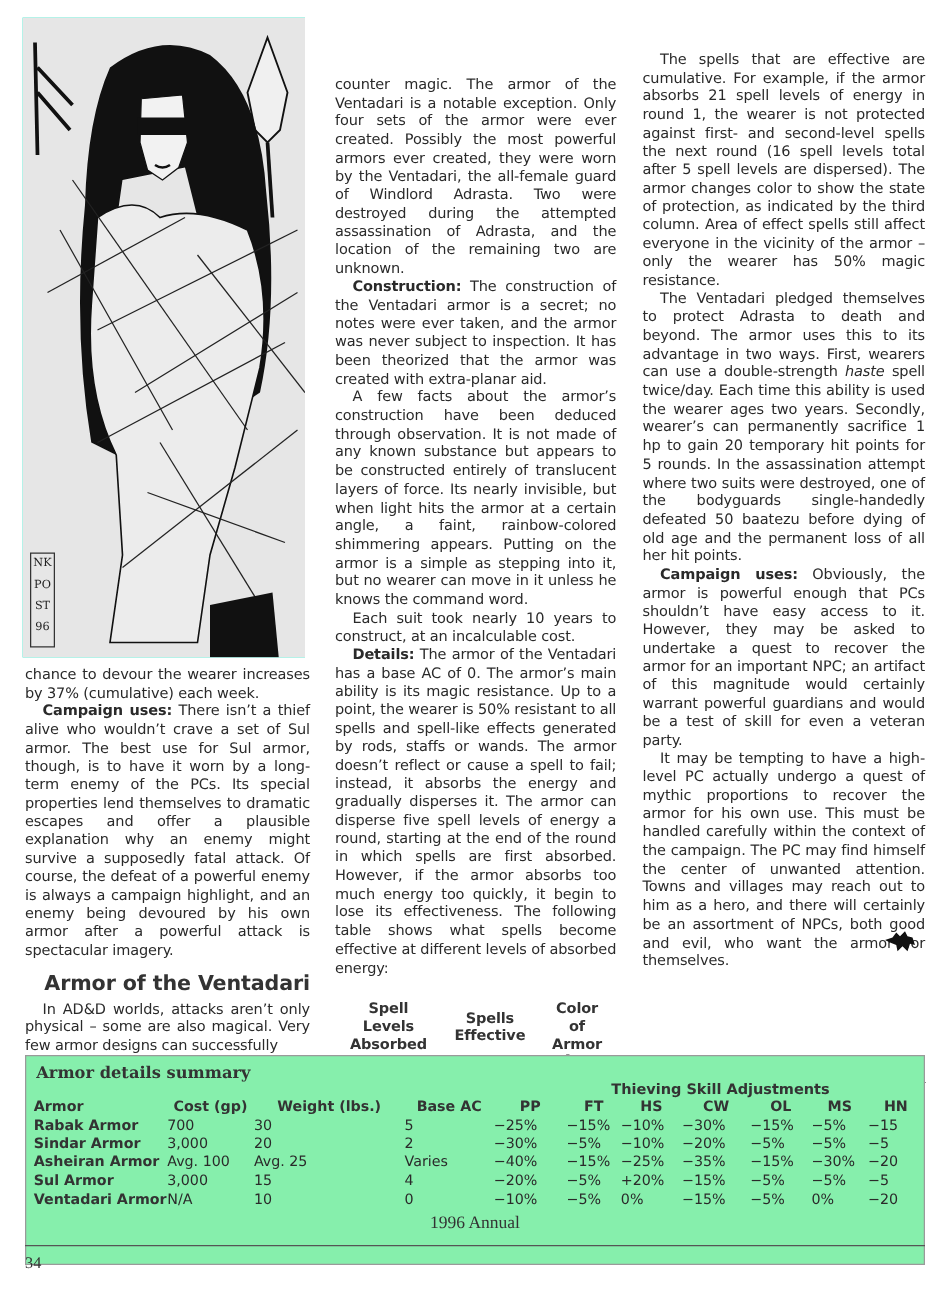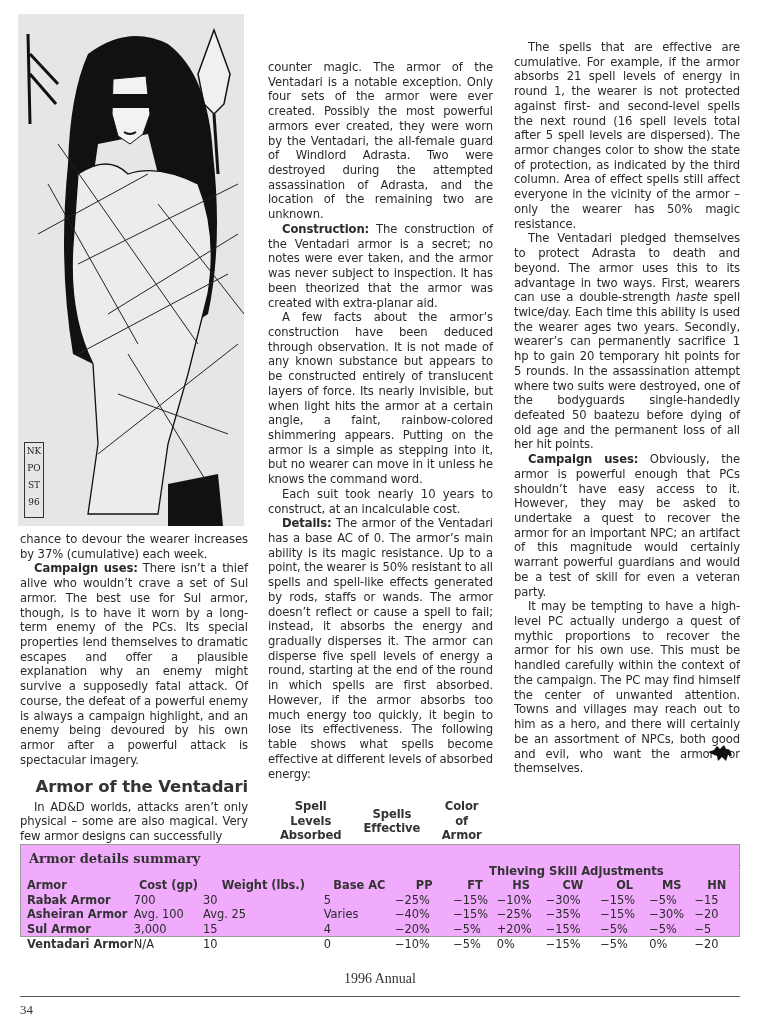--- a/index.html
+++ b/index.html
@@ -24,22 +24,22 @@
     text-indent: 0; text-align: right;
   }
   table.spell {
     margin: 18px auto 0 auto; border-collapse: collapse; font-size: 11.6px; line-height: 14.6px;
   }
   table.spell th { font-weight: bold; padding: 0 10px; text-align: center; color: #333; }
   table.spell td { padding: 0 10px; text-align: center; font-family: Liberation Mono, monospace; }
   .byline { font-style: italic; text-align: justify; }
   .dragon { position: absolute; left: 708px; top: 744px; width: 24px; height: 18px; }
   .summary {
-    position: absolute; left: 20px; top: 844px; width: 720px; height: 93px;
-    background: #f0abfc; border: 1px solid #9a9a9a; box-sizing: border-box;
+    position: absolute; left: 20px; top: 844px; width: 720px; height: 168px;
+    background: #86efac; border: 1px solid #9a9a9a; box-sizing: border-box;
   }
   .summary-title {
     position: absolute; left: 8px; top: 6px; font-family: "DejaVu Serif", "Liberation Serif", serif;
     font-weight: bold; font-size: 13px; color: #333;
   }
   .thieving-title { position: absolute; left: 468px; top: 19px; font-size: 11.6px; font-weight: bold; color: #333; }
   table.sum {
     position: absolute; left: 6px; top: 33px; border-collapse: collapse; font-size: 11.4px; line-height: 14.7px;
   }
   table.sum th { font-weight: bold; text-align: center; color: #333; padding: 0; }
@@ -197,20 +197,33 @@
           <td>5</td>
           <td>−25%</td>
           <td>−15%</td>
           <td>−10%</td>
           <td>−30%</td>
           <td>−15%</td>
           <td>−5%</td>
           <td>−15</td>
       </tr>
       <tr>
+        <td class="left name">Sindar Armor</td>
+          <td>3,000</td>
+          <td>20</td>
+          <td>2</td>
+          <td>−30%</td>
+          <td>−5%</td>
+          <td>−10%</td>
+          <td>−20%</td>
+          <td>−5%</td>
+          <td>−5%</td>
+          <td>−5</td>
+      </tr>
+      <tr>
         <td class="left name">Asheiran Armor</td>
           <td>Avg. 100</td>
           <td>Avg. 25</td>
           <td>Varies</td>
           <td>−40%</td>
           <td>−15%</td>
           <td>−25%</td>
           <td>−35%</td>
           <td>−15%</td>
           <td>−30%</td>

